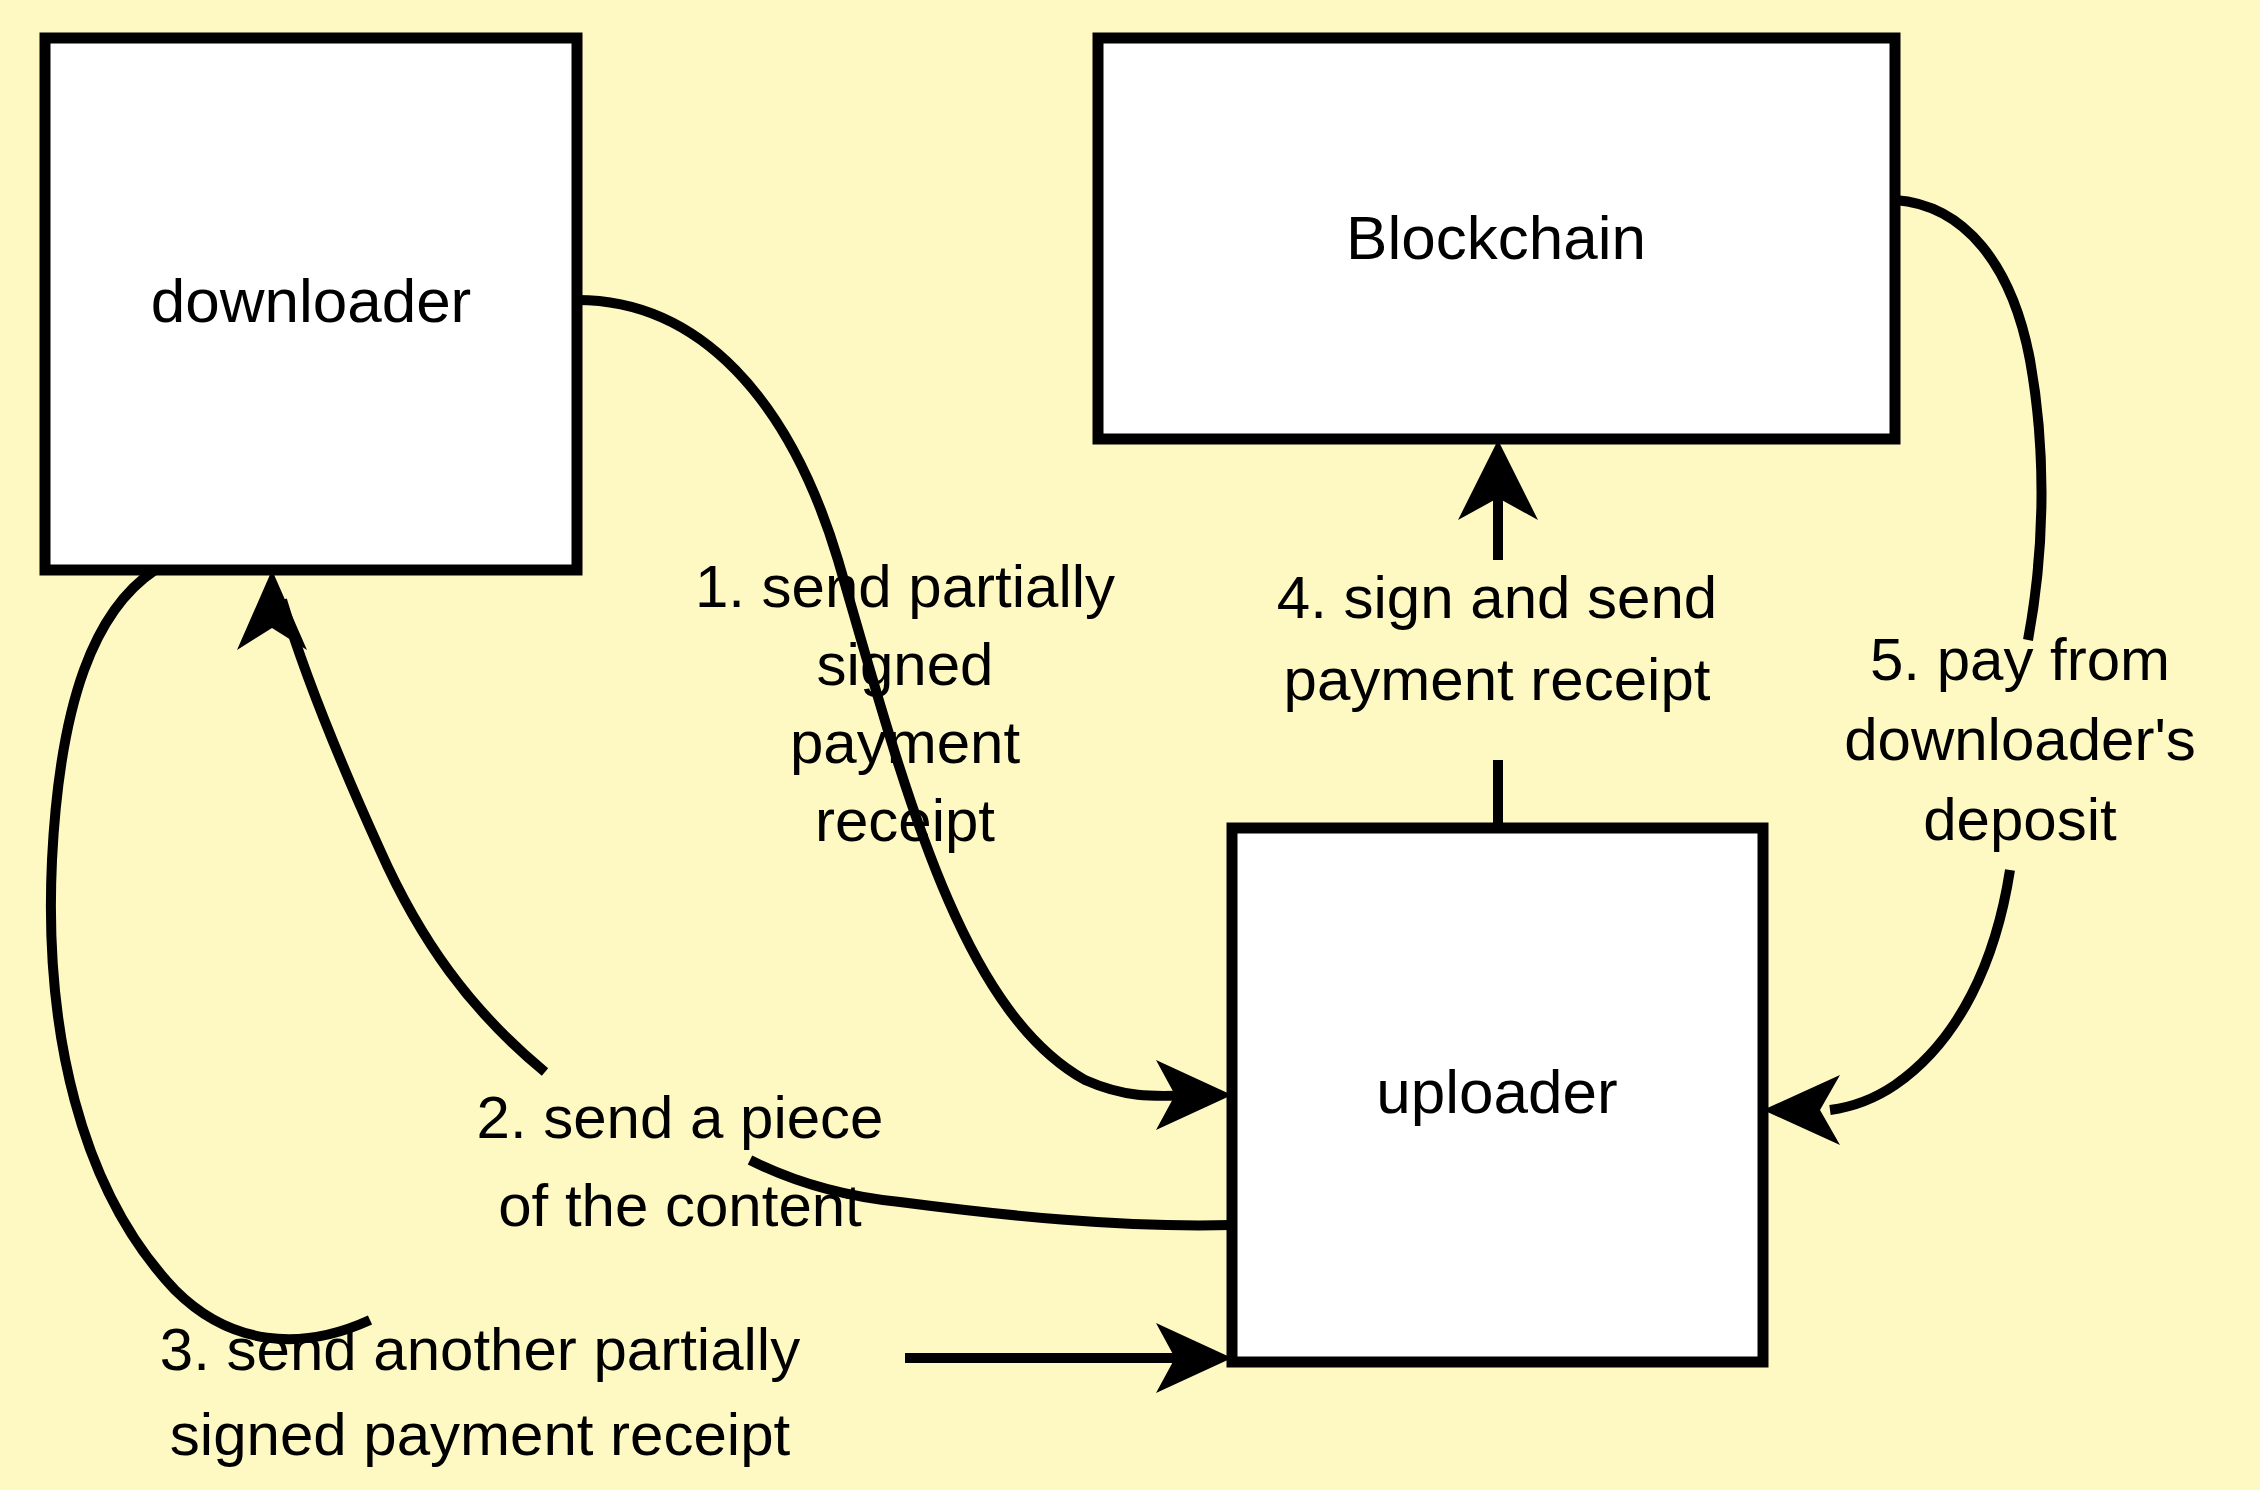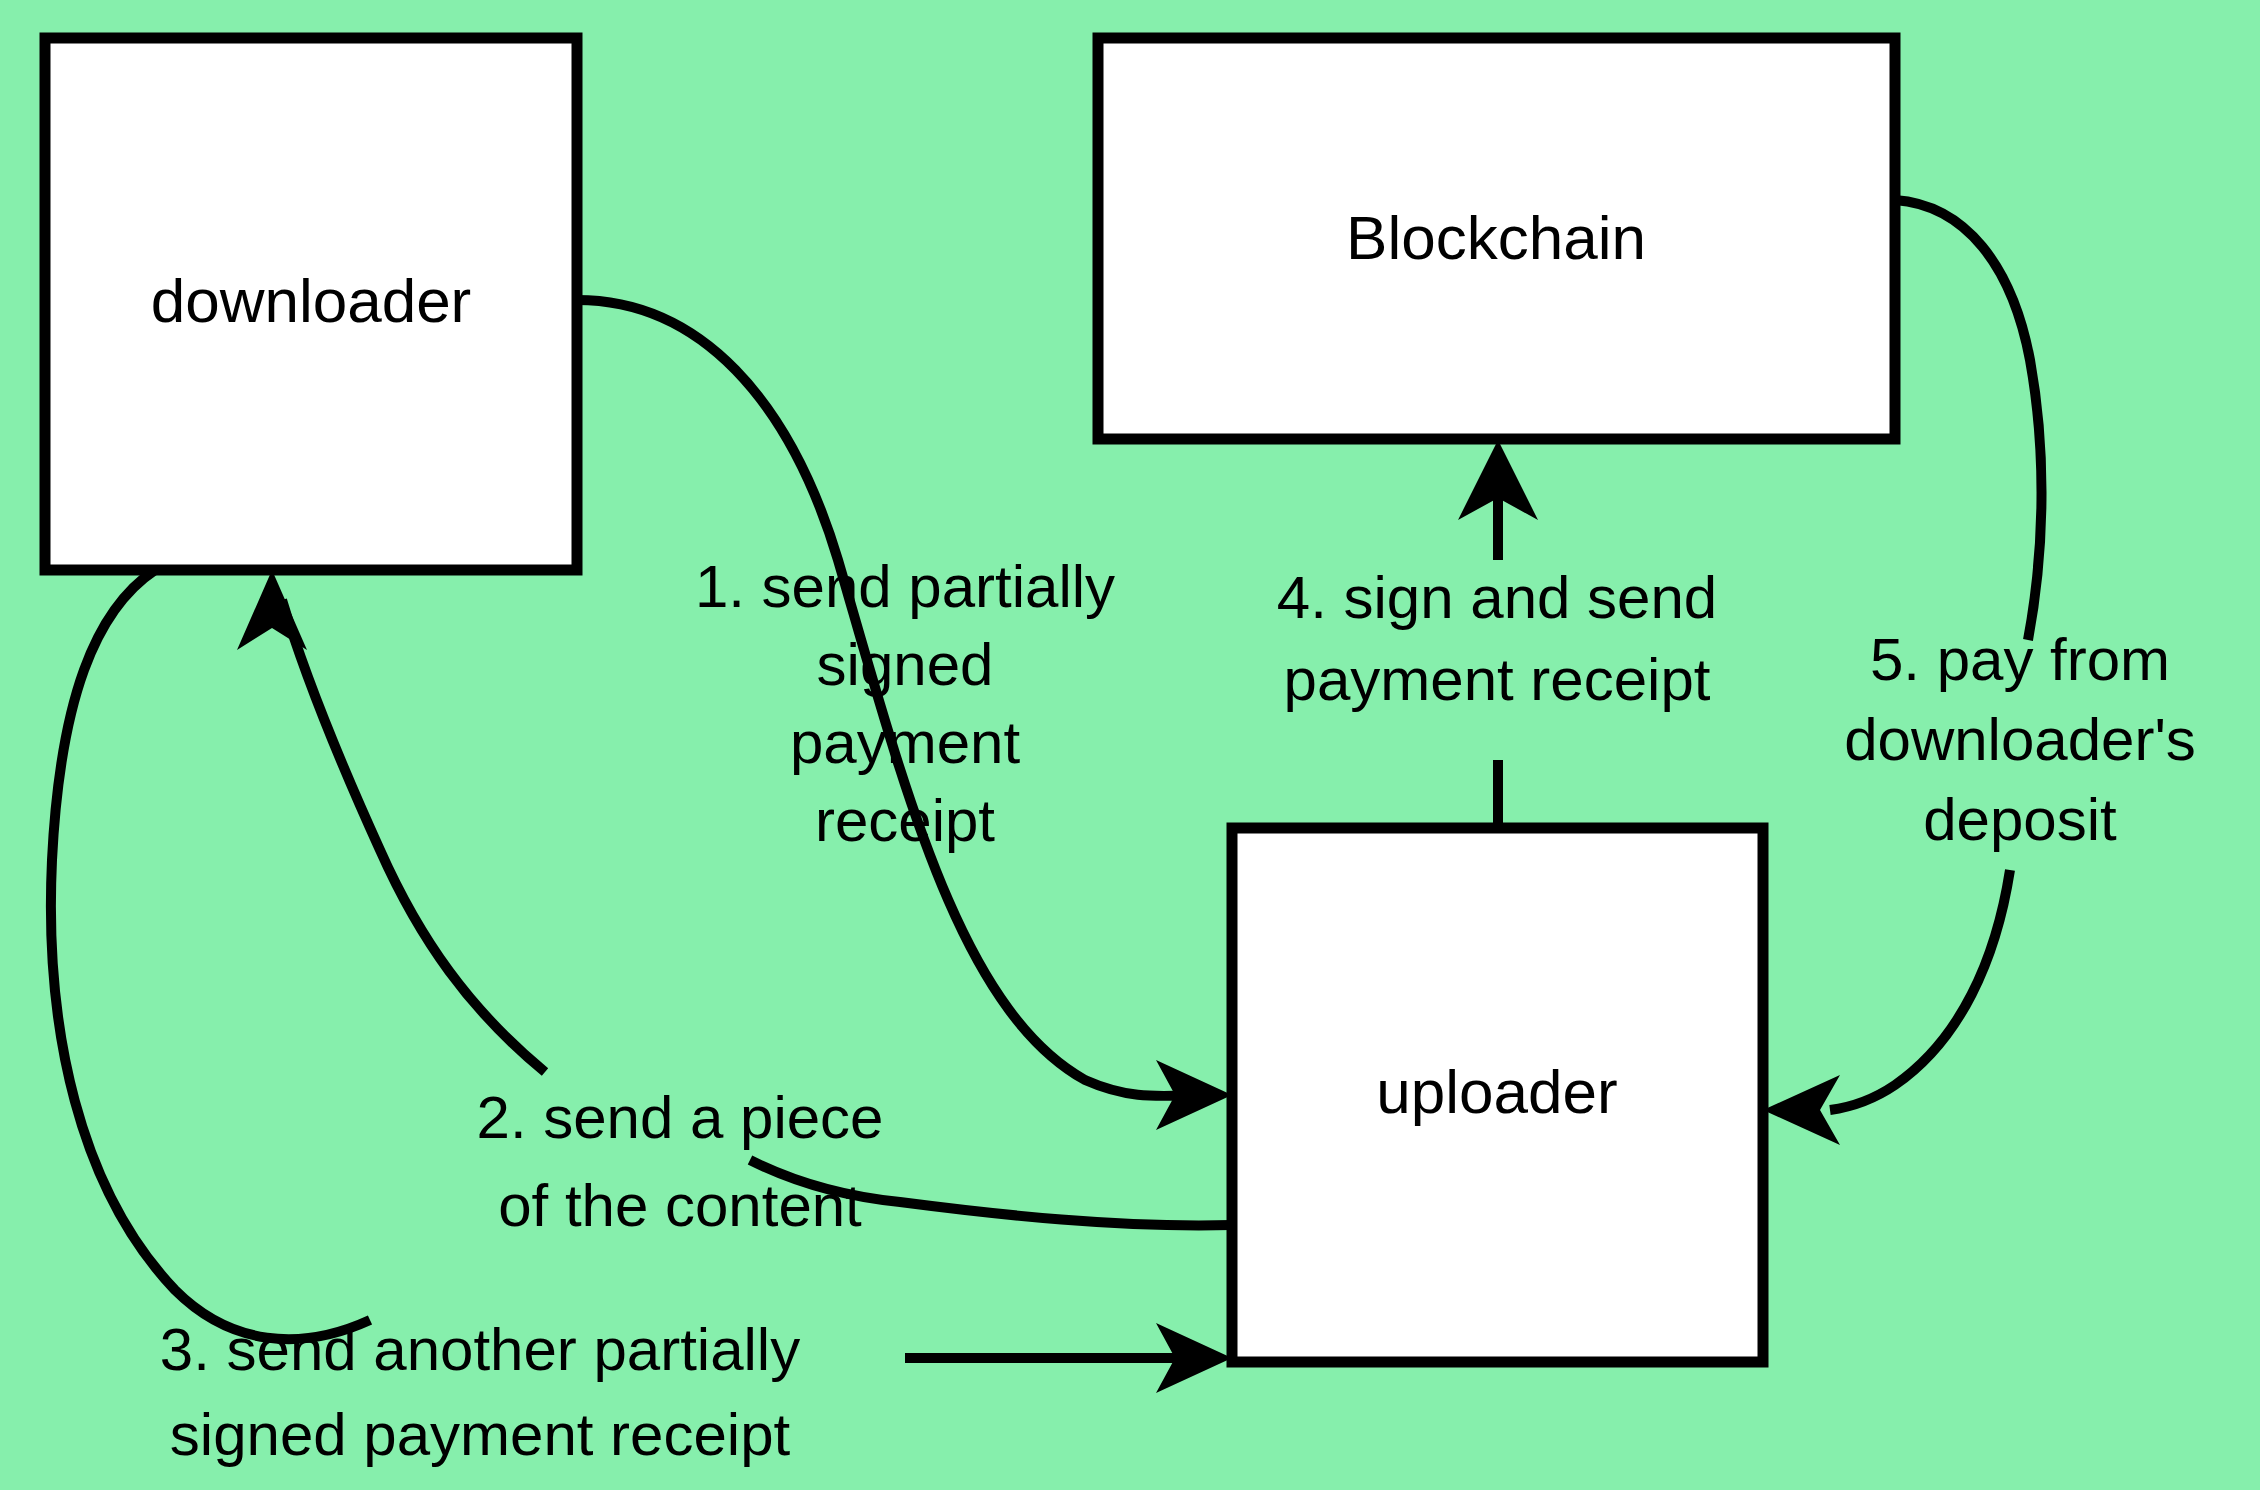--- a/index.html
+++ b/index.html
@@ -4,21 +4,21 @@
 <style>
   html, body {
     margin: 0;
     padding: 0;
     background: #ffffff;
   }
   #canvas {
     position: relative;
     width: 2260px;
     height: 1490px;
-    background: #86efac;
+    background: #fef9c3;
     overflow: hidden;
     font-family: "Liberation Sans", sans-serif;
   }
   svg.layer {
     position: absolute;
     left: 0;
     top: 0;
     width: 2260px;
     height: 1490px;
   }

